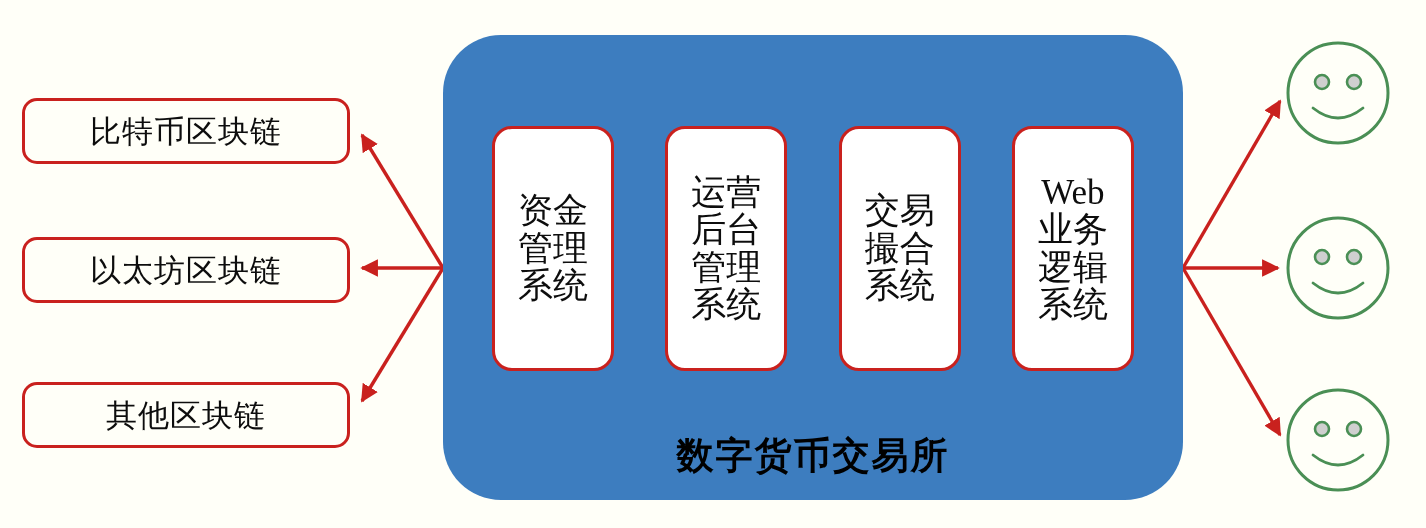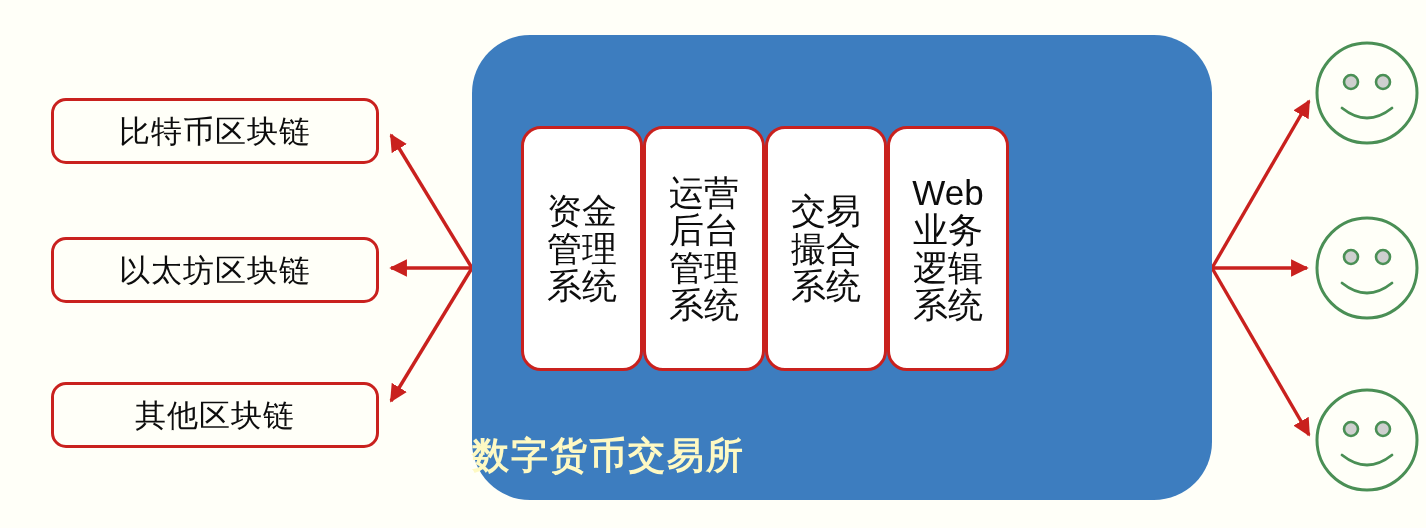--- a/index.html
+++ b/index.html
@@ -13,21 +13,20 @@
     background: #fffff8;
     font-family: "Liberation Sans", "DejaVu Sans", sans-serif;
     overflow: hidden;
   }
 
   #diagram {
     position: relative;
     width: 1154px;
     height: 528px;
     background: #fffff8;
-    margin-left: 29px;
   }
 
   
   #connectors {
     position: absolute;
     left: 0;
     top: 0;
     width: 1426px;
     height: 528px;
     pointer-events: none;
@@ -63,21 +62,23 @@
     border-radius: 58px;
   }
 
   #subsystem-row {
     position: absolute;
     left: 49px;
     top: 91px;
     width: 642px;
     height: 245px;
     display: flex;
+    justify-content: space-between;
     align-items: flex-start;
+    font-family: Liberation Serif, serif;
   }
 
   .subsystem-card {
     box-sizing: border-box;
     width: 122px;
     height: 245px;
     background: #ffffff;
     border: 3px solid #c9211e;
     border-radius: 20px;
     display: flex;
@@ -92,23 +93,24 @@
     color: #0d0d0d;
     white-space: nowrap;
     text-align: center;
   }
 
   #exchange-title {
     position: absolute;
     left: 0;
     top: 396px;
     width: 740px;
+    text-align: center;
     font-size: 37px;
     font-weight: bold;
-    color: #fef9c3;
+    color: #000000;
     letter-spacing: 2px;
   }
 
   
   .smiley {
     position: absolute;
     width: 106px;
     height: 106px;
   }
 </style>

